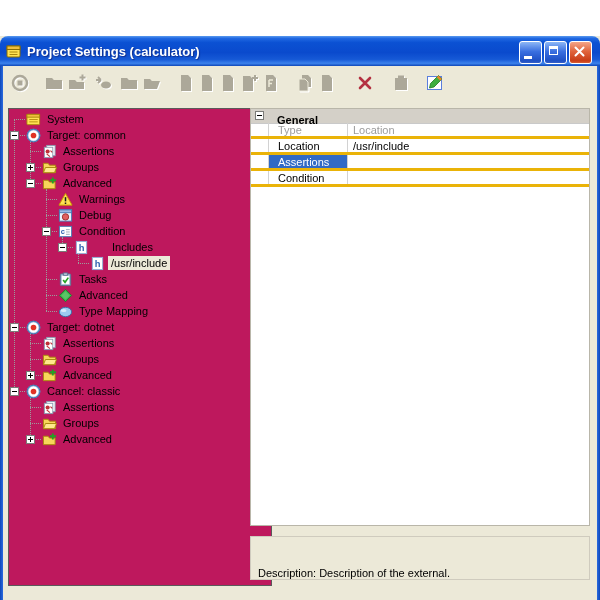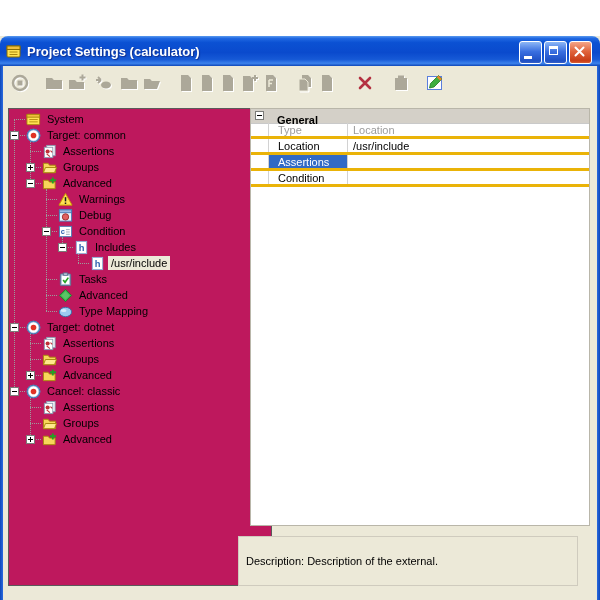--- a/index.html
+++ b/index.html
@@ -45,21 +45,21 @@
   #grid-panel{left:250px;top:72px;width:340px;height:418px;background:#fff;border:1px solid #B9B6A9;box-sizing:border-box;}
   #grid-header{position:absolute;left:0;top:0;right:0;height:14px;background:#D4D0C8;border-bottom:1px solid #C9C9C9;}
   #grid-header-label{position:absolute;left:26px;top:4px;height:14px;line-height:14px;font-weight:bold;}
   #grid-header .exp{left:4px;top:2px;}
   .prow{position:absolute;left:0;right:0;height:16px;border-bottom:3px solid #eab308;box-sizing:border-box;}
   .pname{position:absolute;left:17px;width:79px;top:0;bottom:0;border-left:1px solid #D2D2D2;line-height:15px;padding-left:9px;box-sizing:border-box;}
   .pvalue{position:absolute;left:96px;right:0;top:0;bottom:0;border-left:1px solid #D2D2D2;line-height:15px;padding-left:5px;box-sizing:border-box;}
   .prow.disabled .pname,.prow.disabled .pvalue{color:#9C9C9C;}
   .prow.selected .pname{background:#316AC5;color:#fff;}
   
-  #desc-panel{left:238px;top:500px;width:340px;height:50px;background:#ECE9D8;border:1px solid #CFCBBE;box-sizing:border-box;display:flex;align-items:center;padding-left:7px;}
+  #desc-panel{left:250px;top:500px;width:340px;height:44px;background:#ECE9D8;border:1px solid #CFCBBE;box-sizing:border-box;display:flex;align-items:flex-end;padding-left:7px;}
   
   .xpbtn{
     position:absolute;height:22px;border:1px solid #003C74;border-radius:3px;
     background:linear-gradient(180deg,#FFFFFF 0%,#F4F1E6 45%,#EAE6D6 85%,#D8D0BD 100%);
     box-shadow:inset -1px -1px 1px #C8C2AD;
     font-family:"Liberation Sans",sans-serif;font-size:11px;color:#000;
     text-align:center;line-height:20px;cursor:default;
   }
   #ok-button{left:426px;top:567px;width:70px;}
   #cancel-button{left:511px;top:567px;width:72px;}
@@ -245,21 +245,21 @@
           <path d="M8.5 6 h4 M8.5 8.5 h4 M8.5 11 h4" stroke="#9AA8B8"></path>
         </svg></div>
       <div class="tlabel" style="left: 67px; top: 115px;">Condition</div>
       <div class="exp" style="left: 49px; top: 134px;">
         <span class="h"></span>
       </div>
       <div class="ticon" style="left: 65px; top: 131px;"><svg width="15" height="15" viewBox="0 0 16 16" font-family="Liberation Sans,sans-serif">
           <rect x="2.5" y="1.5" width="11" height="13" fill="#fff" stroke="#8FB0D8"></rect>
           <text x="5" y="11.5" font-size="10" font-weight="bold" fill="#2F63B0">h</text>
         </svg></div>
-      <div class="tlabel" style="left: 83px; top: 131px;">Includes</div>
+      <div class="tlabel" style="left: 100px; top: 131px;">Includes</div>
       <div class="ticon" style="left: 81px; top: 147px;"><svg width="15" height="15" viewBox="0 0 16 16" font-family="Liberation Sans,sans-serif">
           <rect x="2.5" y="1.5" width="11" height="13" fill="#fff" stroke="#8FB0D8"></rect>
           <text x="5" y="11.5" font-size="10" font-weight="bold" fill="#2F63B0">h</text>
         </svg></div>
       <div class="tlabel selected" style="left: 99px; top: 147px;">/usr/include</div>
       <div class="ticon" style="left: 49px; top: 163px;"><svg width="15" height="15" viewBox="0 0 16 16" font-family="Liberation Sans,sans-serif">
           <rect x="2.5" y="2" width="11" height="12.5" rx="1" fill="#9FB6CF" stroke="#5A7394"></rect>
           <rect x="4" y="4" width="8" height="9" fill="#fff"></rect>
           <rect x="6" y="1" width="4" height="2.5" fill="#C8D4E0" stroke="#5A7394"></rect>
           <path d="M5.5 8.5 l2 2.5 3.5 -5" stroke="#23A323" stroke-width="1.8" fill="none"></path>

